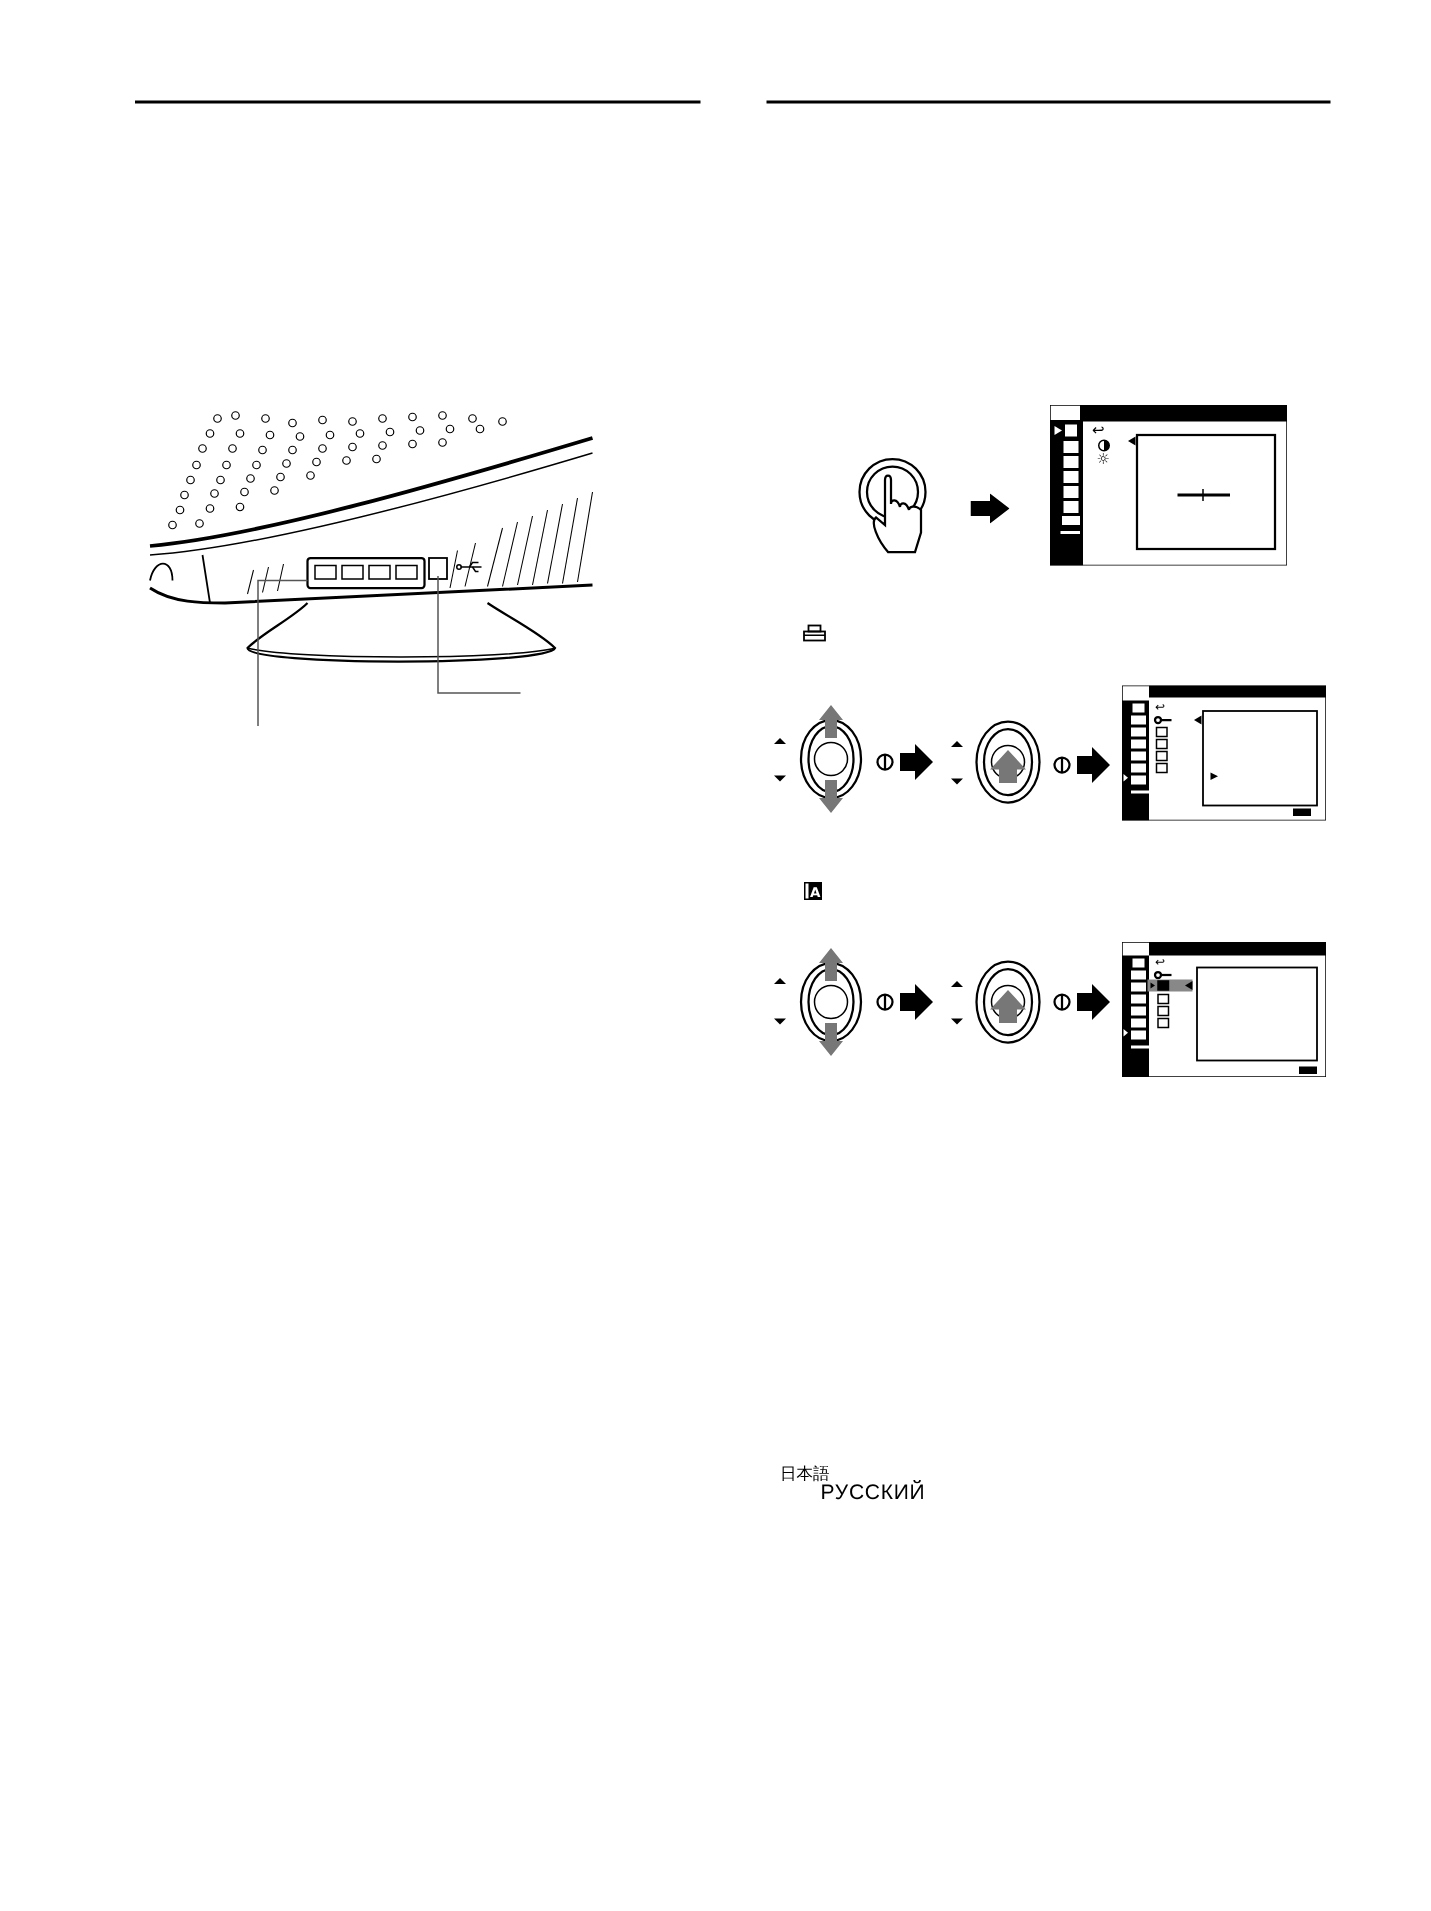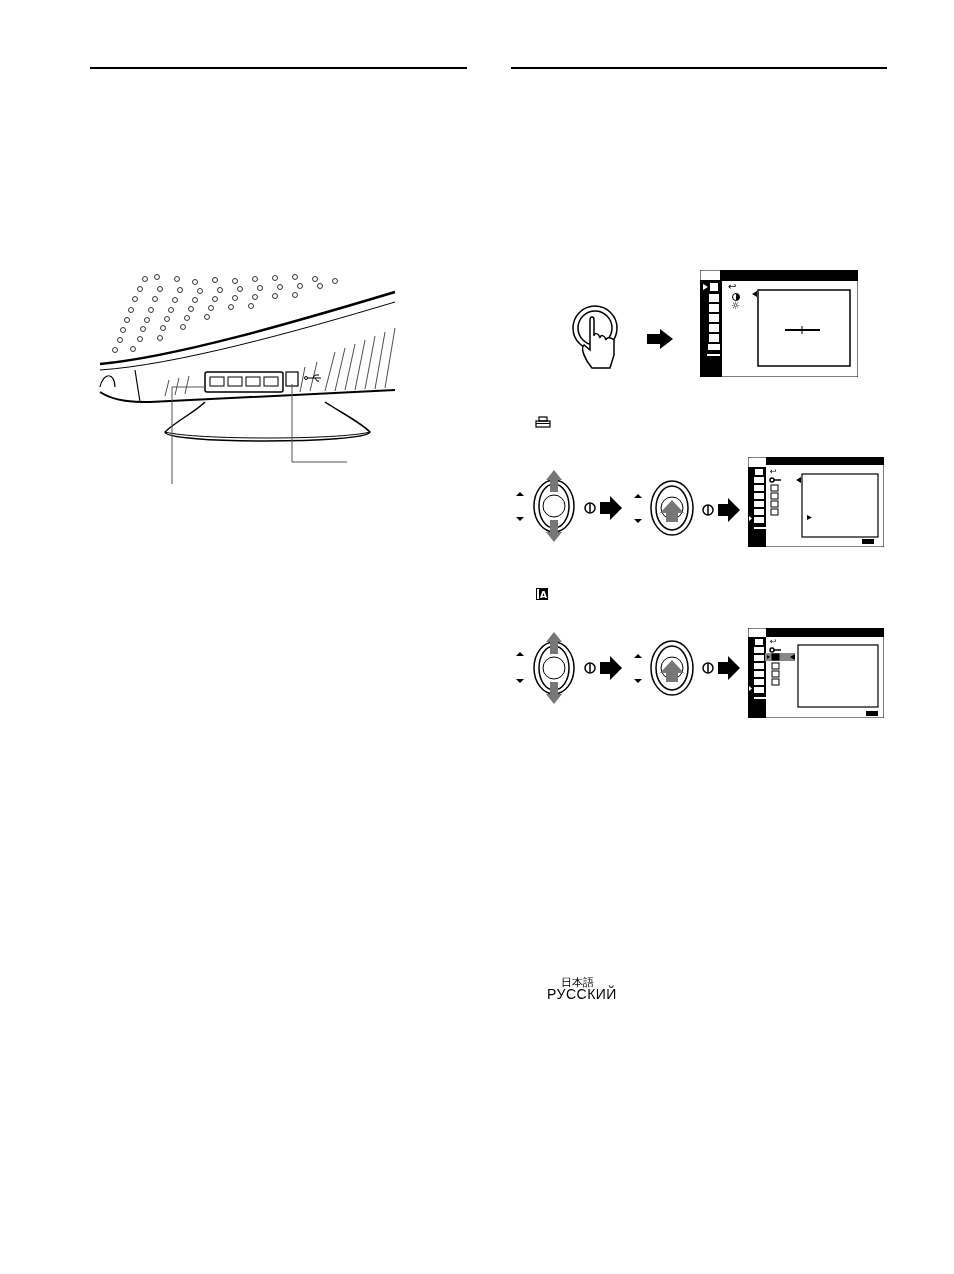--- a/index.html
+++ b/index.html
@@ -288,13 +288,13 @@
         <rect x="24" y="43" width="7" height="6"></rect>
         <rect x="24" y="51" width="7" height="6"></rect>
       </g>
     <polygon points="42,29 47,26 47,32" fill="#000"></polygon>
     <rect x="50" y="17" width="80" height="62" fill="#fff" stroke="#000" stroke-width="1.2"></rect>
     <rect x="118" y="83" width="12" height="5" fill="#000"></rect>
   </svg>
 </div>
 
 <div class="txt lang-ru" style="left:547px;top:986px;">РУССКИЙ</div>
-<div class="txt lang-jp" style="left:561px;top:975px;">日本語</div>
+<div class="txt lang-jp" style="left:520px;top:975px;">日本語</div>
 
 </body></html>

